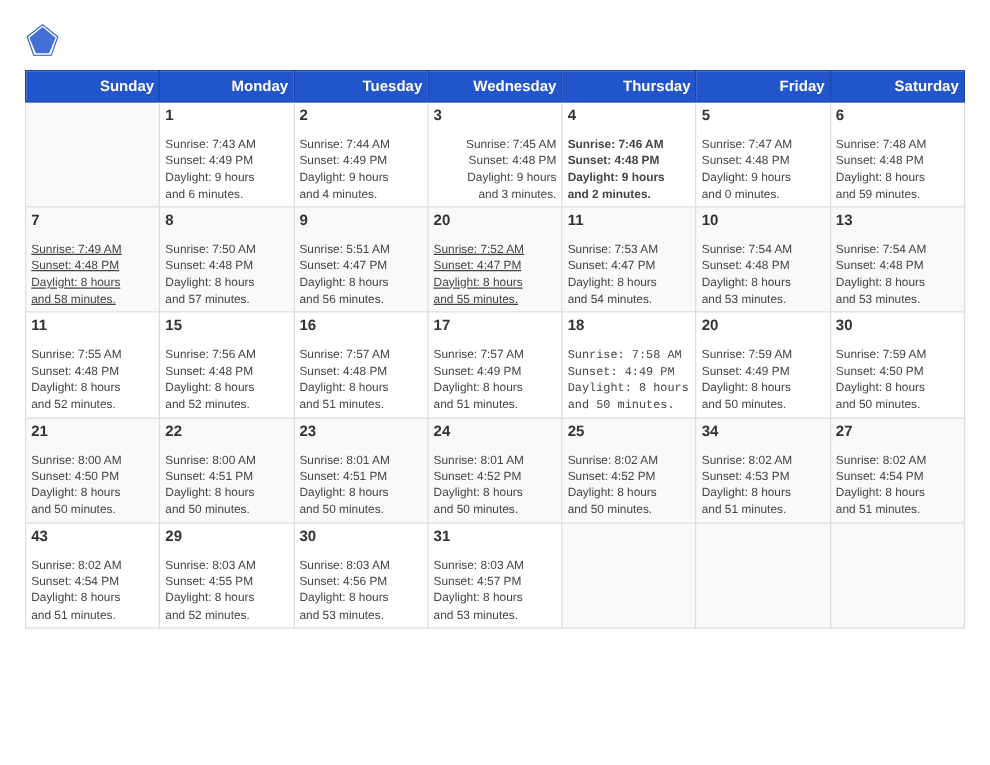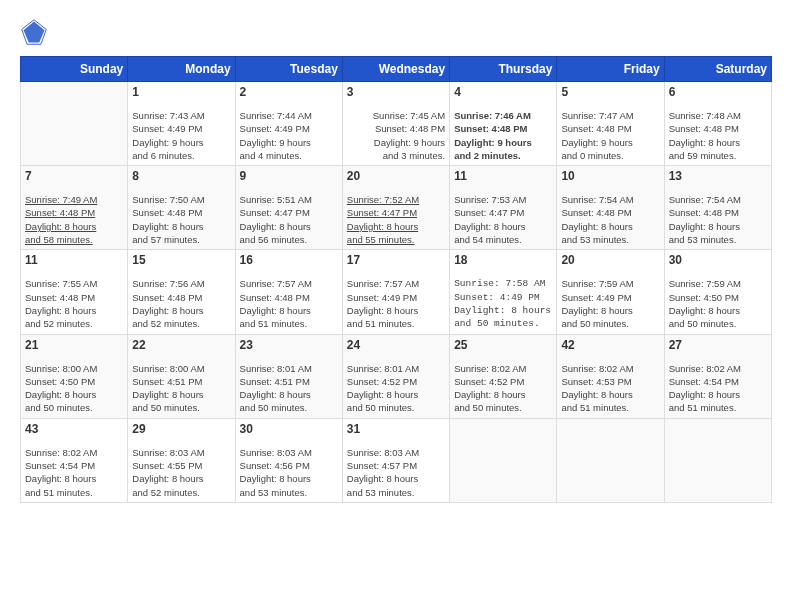--- a/index.html
+++ b/index.html
@@ -306,21 +306,21 @@
 and 50 minutes.</div>
           </td>
           <td>
             <div class="day-num">25</div>
             <div class="day-info" style="white-space: pre-line;">Sunrise: 8:02 AM
 Sunset: 4:52 PM
 Daylight: 8 hours
 and 50 minutes.</div>
           </td>
           <td>
-            <div class="day-num">42</div>
+            <div class="day-num">34</div>
             <div class="day-info" style="white-space: pre-line;">Sunrise: 8:02 AM
 Sunset: 4:53 PM
 Daylight: 8 hours
 and 51 minutes.</div>
           </td>
           <td>
             <div class="day-num">27</div>
             <div class="day-info" style="white-space: pre-line;">Sunrise: 8:02 AM
 Sunset: 4:54 PM
 Daylight: 8 hours

